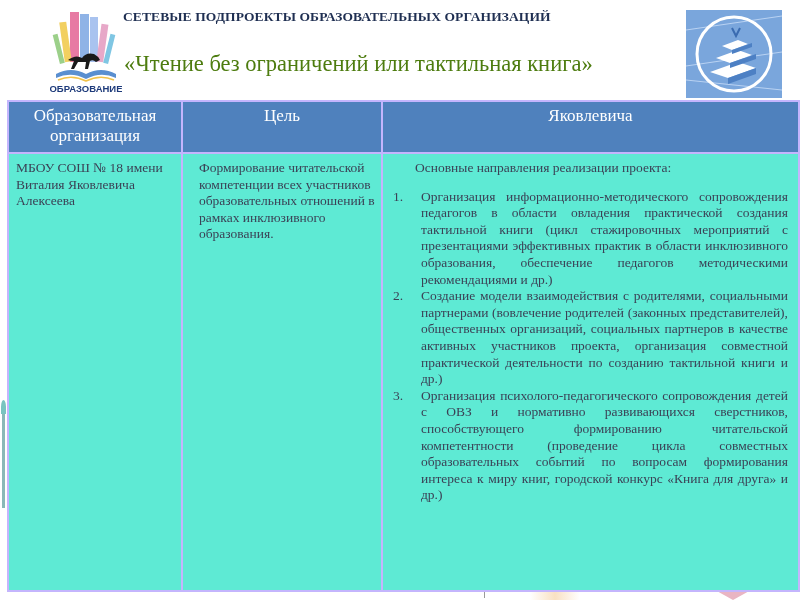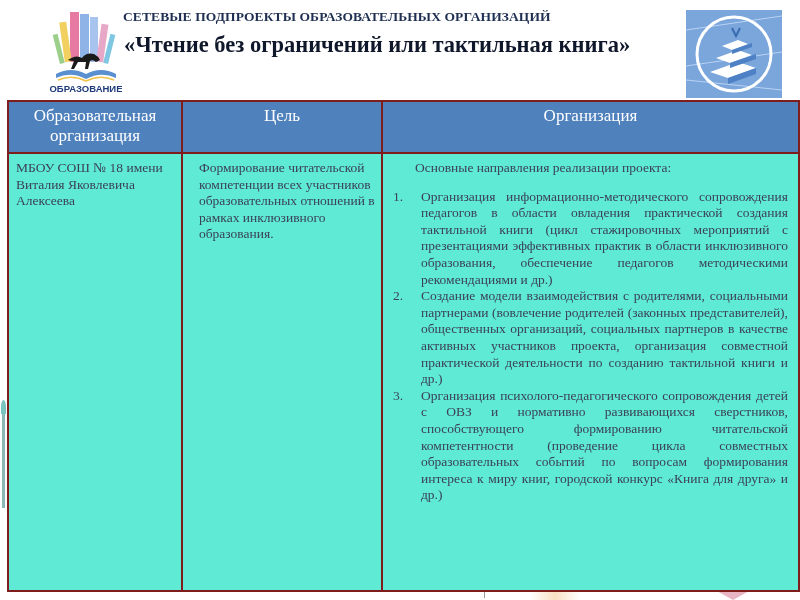--- a/index.html
+++ b/index.html
@@ -1,29 +1,29 @@
 <!DOCTYPE html>
 <html><head>
 <meta charset="utf-8">
 <style>
   html, body { margin:0; padding:0; }
   body { width:800px; height:600px; background:#ffffff; position:relative; overflow:hidden; font-family:"Liberation Serif","DejaVu Serif",serif; }
   .logo-left { position:absolute; left:50px; top:8px; width:72px; height:92px; }
   .logo-right { position:absolute; left:686px; top:10px; width:96px; height:88px; }
   .subtitle { position:absolute; left:123px; top:9px; font-size:13.5px; font-weight:bold; color:#1f2f52; letter-spacing:0.1px; white-space:nowrap; }
-  .title { position:absolute; left:124px; top:32px; font-size:22.5px; font-weight:bold; color:#0f172a; white-space:nowrap; }
+  .title { position:absolute; left:124px; top:51px; font-size:22.5px; font-weight:normal; color:#4d7c0f; white-space:nowrap; }
   .deco-left { position:absolute; left:2px; top:408px; width:3px; height:100px; background:#8ab8b8; }
   .deco-left::before { content:""; position:absolute; left:-1px; top:-8px; width:5px; height:14px; background:#7ac4c0; border-radius:50% 50% 0 0; }
   .deco-bottom { position:absolute; left:530px; top:590px; width:240px; height:10px; }
   .deco-bottom .a { position:absolute; left:0; top:0; width:50px; height:10px; background:linear-gradient(90deg,#fff,#f9e1c3,#fff); }
   .deco-bottom .b { position:absolute; left:185px; top:0; width:0; height:0; border-left:18px solid transparent; border-right:18px solid transparent; border-top:10px solid #e9b5c3; }
   .tick { position:absolute; left:484px; top:592px; width:1px; height:6px; background:#9a9a9a; }
 
   table.grid { position:absolute; left:7px; top:100px; width:791px; border-collapse:collapse; table-layout:fixed; }
-  table.grid th, table.grid td { border:2px solid #7f1d1d; vertical-align:top; }
+  table.grid th, table.grid td { border:2px solid #c4b5fd; vertical-align:top; }
   table.grid th { background:#4f81bd; color:#ffffff; font-weight:normal; font-size:17px; line-height:20px; height:46px; padding:4px 6px 0; text-align:center; }
   table.grid td { background:#5eead4; color:#3b4256; font-size:13.5px; line-height:16.6px; height:430px; }
   td.c1 { padding:6px 6px 0 7px; }
   td.c2 { padding:6px 6px 0 16px; }
   td.c3 { padding:6px 10px 0 8px;margin-left:48px; }
   .intro { padding-left:24px; margin:0 0 12px; }
   ol.dirs { margin:0; padding:0; list-style:none; }
   ol.dirs li { position:relative; padding-left:30px; text-align:justify; text-align-last:left; margin-bottom:0; }
   ol.dirs li .num { position:absolute; left:2px; top:0; }
 </style>
@@ -76,21 +76,21 @@
 <table class="grid">
   <colgroup>
     <col style="width:174px">
     <col style="width:200px">
     <col style="width:417px">
   </colgroup>
   <thead>
     <tr>
       <th>Образовательная организация</th>
       <th>Цель</th>
-      <th>Организация</th>
+      <th>Яковлевича</th>
     </tr>
   </thead>
   <tbody>
     <tr>
       <td class="c1">МБОУ СОШ № 18 имени Виталия Яковлевича Алексеева</td>
       <td class="c2">Формирование читательской компетенции всех участников образовательных отношений в рамках инклюзивного образования.</td>
       <td class="c3">
         <p class="intro">Основные направления реализации проекта:</p>
         <ol class="dirs">
           <li>

